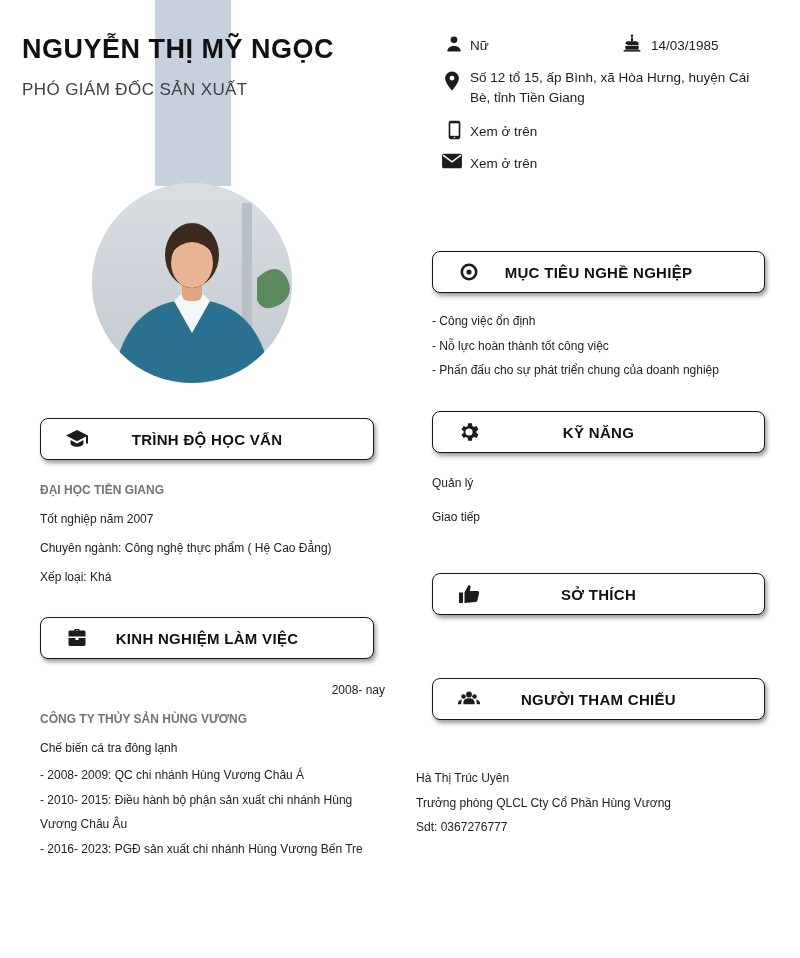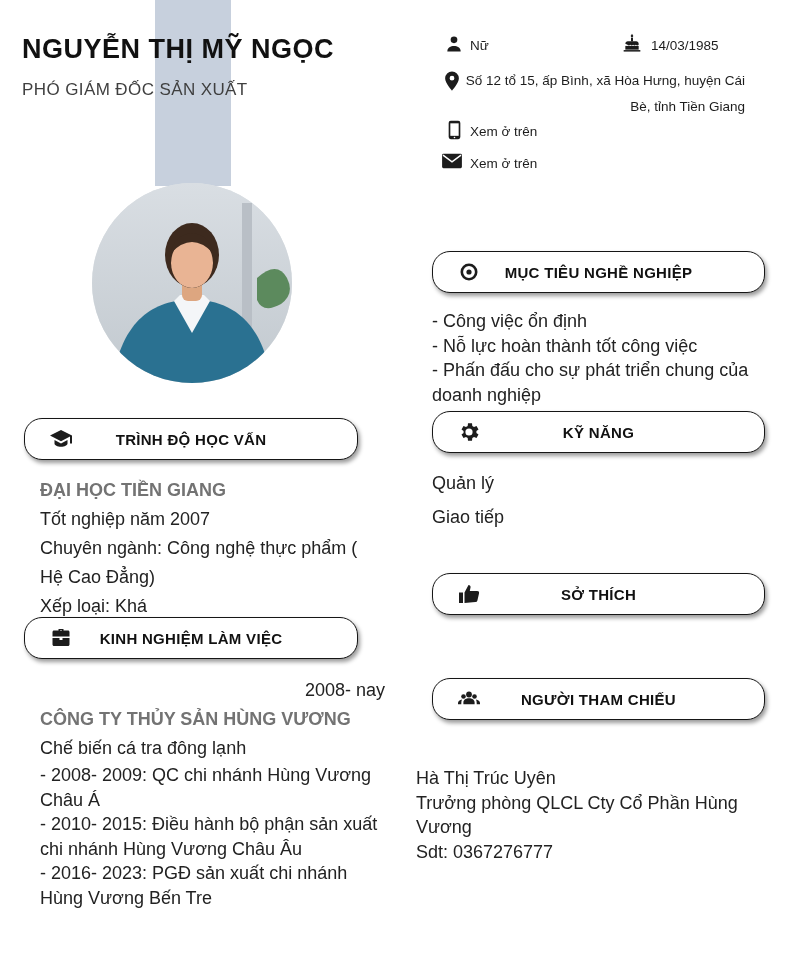--- a/index.html
+++ b/index.html
@@ -11,30 +11,30 @@
   
   #band{left:155px;top:0;width:76px;height:186px;background:#c7d0dd;}
   
   #name{left:22px;top:34px;font-size:27px;font-weight:700;letter-spacing:.5px;color:#111;}
   #job-title{left:22px;top:80px;font-size:17px;color:#3f3f3f;letter-spacing:.4px;}
   
   #photo{left:92px;top:183px;width:200px;height:200px;border-radius:50%;overflow:hidden;background:#dfe3e6;}
   #photo svg{display:block;width:100%;height:100%;}
   
   .pill{
-    height:40px;background:#fff;border:1px solid #161616;border-radius:18px;
+    height:40px;background:#fff;border:1px solid #161616;border-radius:8px;
     box-shadow:2px 3px 4px rgba(0,0,0,.40);
     display:flex;align-items:center;justify-content:center;
   }
   .pill .pill-icon{position:absolute;left:24px;top:8px;width:24px;height:24px;}
   .pill .pill-title{font-size:15px;font-weight:700;letter-spacing:.3px;color:#111;}
-  .pill-l{left:24px;width:332px;}
+  .pill-l{left:40px;width:332px;}
   .pill-r{left:432px;width:331px;}
   
-  .tblock{font-size:18px;color:#222;}
+  .tblock{font-size:12px;color:#222;}
   .lh29 .li{line-height:29px;}
   .lh24 .li{line-height:24.5px;}
   .lh34 .li{line-height:34px;}
   .bold{font-weight:700;color:#737373;}
   
   .c-icon{width:20px;height:20px;}
   .c-icon svg{display:block;width:100%;height:100%;}
   .c-text{font-size:13.5px;color:#1d1d1d;}
   svg .ink{fill:#1c1c1c;}
 </style>
@@ -86,21 +86,21 @@
         <rect class="ink" x="2" y="20.5" width="20" height="1.8"></rect>
       </svg>
   </div>
   <div class="abs c-text" style="left:651px;top:38px;">14/03/1985</div>
 
   <div class="abs c-icon" style="left:441px;top:70px;width:22px;height:22px;">
     <svg viewBox="0 0 24 24">
         <path class="ink" d="M12 1.5A7.5 7.5 0 0 0 4.5 9c0 5.3 7.5 13.5 7.5 13.5S19.5 14.3 19.5 9A7.5 7.5 0 0 0 12 1.5zm0 10a2.6 2.6 0 1 1 0-5.2 2.6 2.6 0 0 1 0 5.2z"></path>
       </svg>
   </div>
-  <div class="abs c-text" style="left:443px;top:68px;width:302px;line-height:26px;text-align:right;">Số 12 tổ 15, ấp Bình, xã Hòa Hưng, huyện Cái Bè, tỉnh Tiền Giang</div>
+  <div class="abs c-text" style="left:470px;top:68px;width:302px;line-height:20px;">Số 12 tổ 15, ấp Bình, xã Hòa Hưng, huyện Cái Bè, tỉnh Tiền Giang</div>
 
   <div class="abs c-icon" style="left:446px;top:120px;width:17px;height:20px;">
     <svg viewBox="0 0 20 24">
         <rect class="ink" x="3" y="1" width="14" height="22" rx="2.5"></rect>
         <rect x="5" y="4" width="10" height="15" fill="#fff"></rect>
         <circle cx="10" cy="21" r="1" fill="#fff"></circle>
       </svg>
   </div>
   <div class="abs c-text" style="left:470px;top:124px;">Xem ở trên</div>
 

